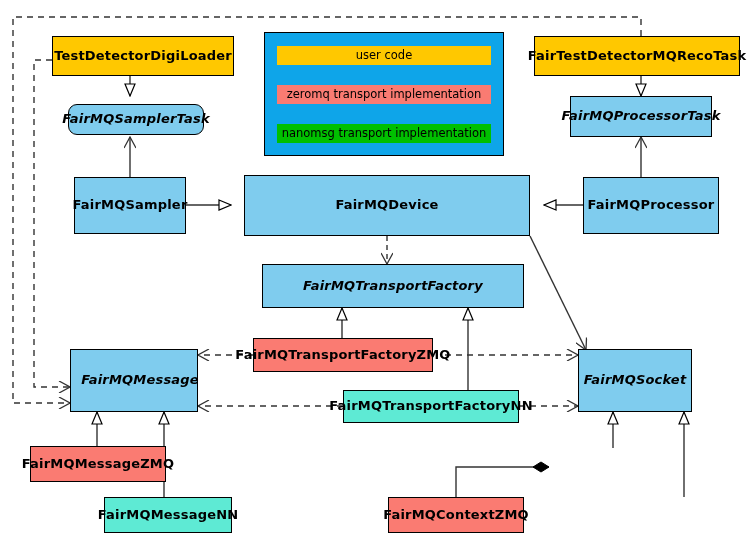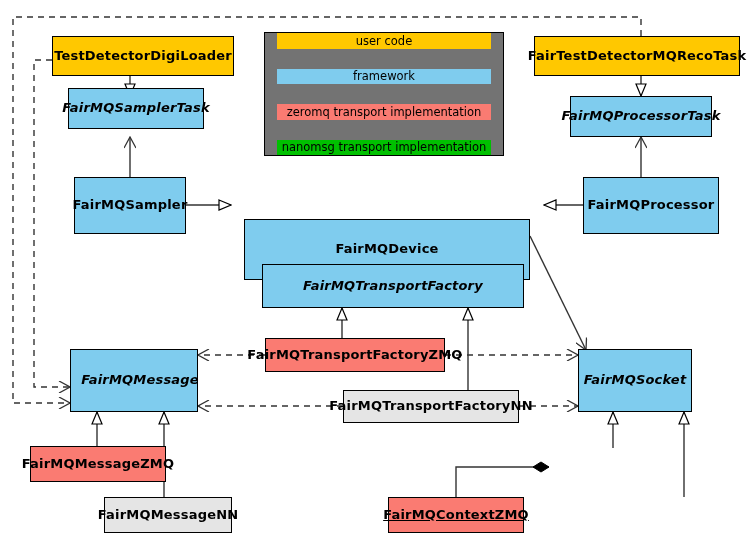--- a/index.html
+++ b/index.html
@@ -21,28 +21,28 @@
     font-size:13px;
     font-weight:bold;
     color:#000000;
     letter-spacing:.2px;
     line-height:1.1;
     z-index:3;
   }
   .node.user{background:#FFC800;}
   .node.framework{background:#7FCCEE;}
   .node.zmq{background:#FA7B72;}
-  .node.nn{background:#e5e5e5;}
+  .node.nn{background:#5eead4;}
   .node.abstract{font-style:italic;}
 
   .legend-box{
     position:absolute;
     box-sizing:border-box;
     border:1.5px solid #000000;
-    background:#737373;
+    background:#0ea5e9;
     z-index:4;
     display:flex;flex-direction:column;justify-content:center;
     padding:0 12px;
     gap:20px;
   }
   .legend-row{
     height:19px;
     display:flex;align-items:center;justify-content:center;
     font-size:11.5px;font-weight:normal;color:#000;
   }
@@ -133,45 +133,45 @@
   </svg>
 
   <div class="node user" style="left:52px;top:36px;width:182px;height:40px;">
     <span>TestDetectorDigiLoader</span>
   </div>
 
   <div class="node user" style="left:534px;top:36px;width:206px;height:40px;">
     <span>FairTestDetectorMQRecoTask</span>
   </div>
 
-  <div class="node framework abstract" style="left:68px;top:88px;width:136px;height:41px;">
+  <div class="node framework abstract" style="left:68px;top:104px;width:136px;height:31px;border-radius:9px;">
     <span>FairMQSamplerTask</span>
   </div>
 
   <div class="node framework abstract" style="left:570px;top:96px;width:142px;height:41px;">
     <span>FairMQProcessorTask</span>
   </div>
 
   <div class="node framework" style="left:74px;top:177px;width:112px;height:57px;">
     <span>FairMQSampler</span>
   </div>
 
-  <div class="node framework" style="left:244px;top:175px;width:286px;height:61px;margin-top:44px;">
+  <div class="node framework" style="left:244px;top:175px;width:286px;height:61px;">
     <span>FairMQDevice</span>
   </div>
 
   <div class="node framework" style="left:583px;top:177px;width:136px;height:57px;">
     <span>FairMQProcessor</span>
   </div>
 
   <div class="node framework abstract" style="left:262px;top:264px;width:262px;height:44px;">
     <span>FairMQTransportFactory</span>
   </div>
 
-  <div class="node zmq" style="left:265px;top:338px;width:180px;height:34px;">
+  <div class="node zmq" style="left:253px;top:338px;width:180px;height:34px;">
     <span>FairMQTransportFactoryZMQ</span>
   </div>
 
   <div class="node nn" style="left:343px;top:390px;width:176px;height:33px;">
     <span>FairMQTransportFactoryNN</span>
   </div>
 
   <div class="node framework abstract" style="left:70px;top:349px;width:128px;height:63px;padding-left:12px;">
     <span>FairMQMessage</span>
   </div>
@@ -183,30 +183,27 @@
   <div class="node zmq" style="left:30px;top:446px;width:136px;height:36px;">
     <span>FairMQMessageZMQ</span>
   </div>
 
   <div class="node nn" style="left:104px;top:497px;width:128px;height:36px;">
     <span>FairMQMessageNN</span>
   </div>
 
 
 
-  <div class="node zmq" style="left:388px;top:497px;width:136px;height:36px;text-decoration:underline;">
+  <div class="node zmq" style="left:388px;top:497px;width:136px;height:36px;">
     <span>FairMQContextZMQ</span>
   </div>
 
   <div class="legend-box" style="left:264px;top:32px;width:240px;height:124px;">
     <div class="legend-row user">
       <span>user code</span>
-    </div>
-    <div class="legend-row framework">
-      <span>framework</span>
     </div>
     <div class="legend-row zmq">
       <span>zeromq transport implementation</span>
     </div>
     <div class="legend-row nn">
       <span>nanomsg transport implementation</span>
     </div>
   </div>
 
 </div>

